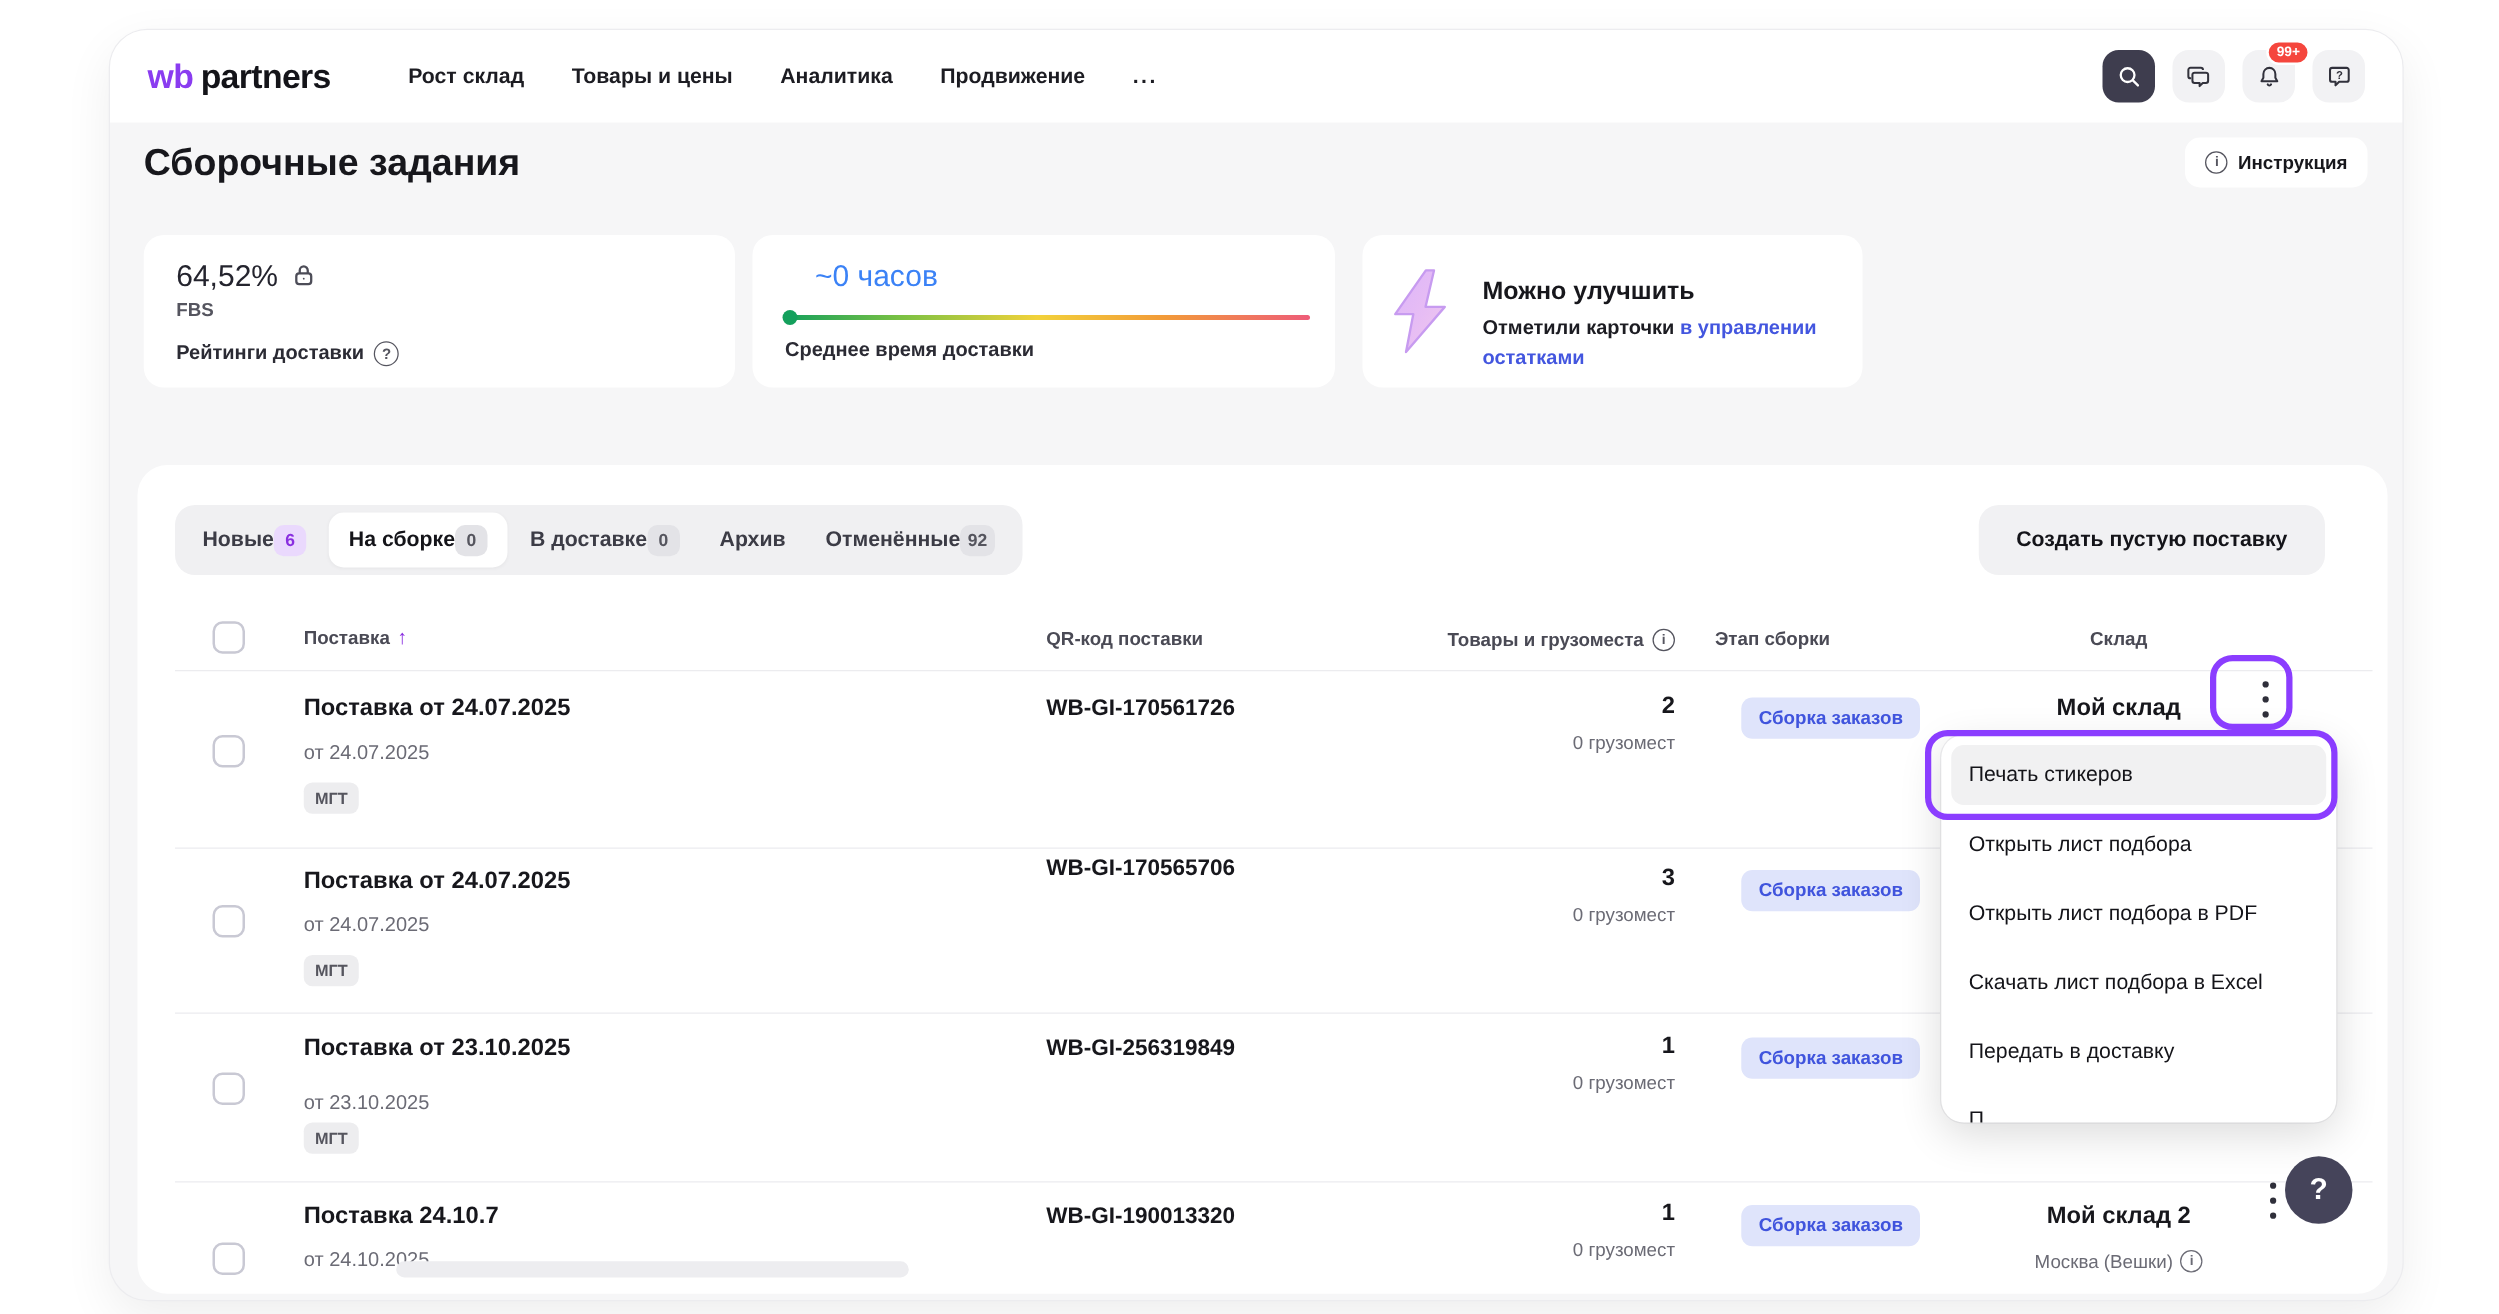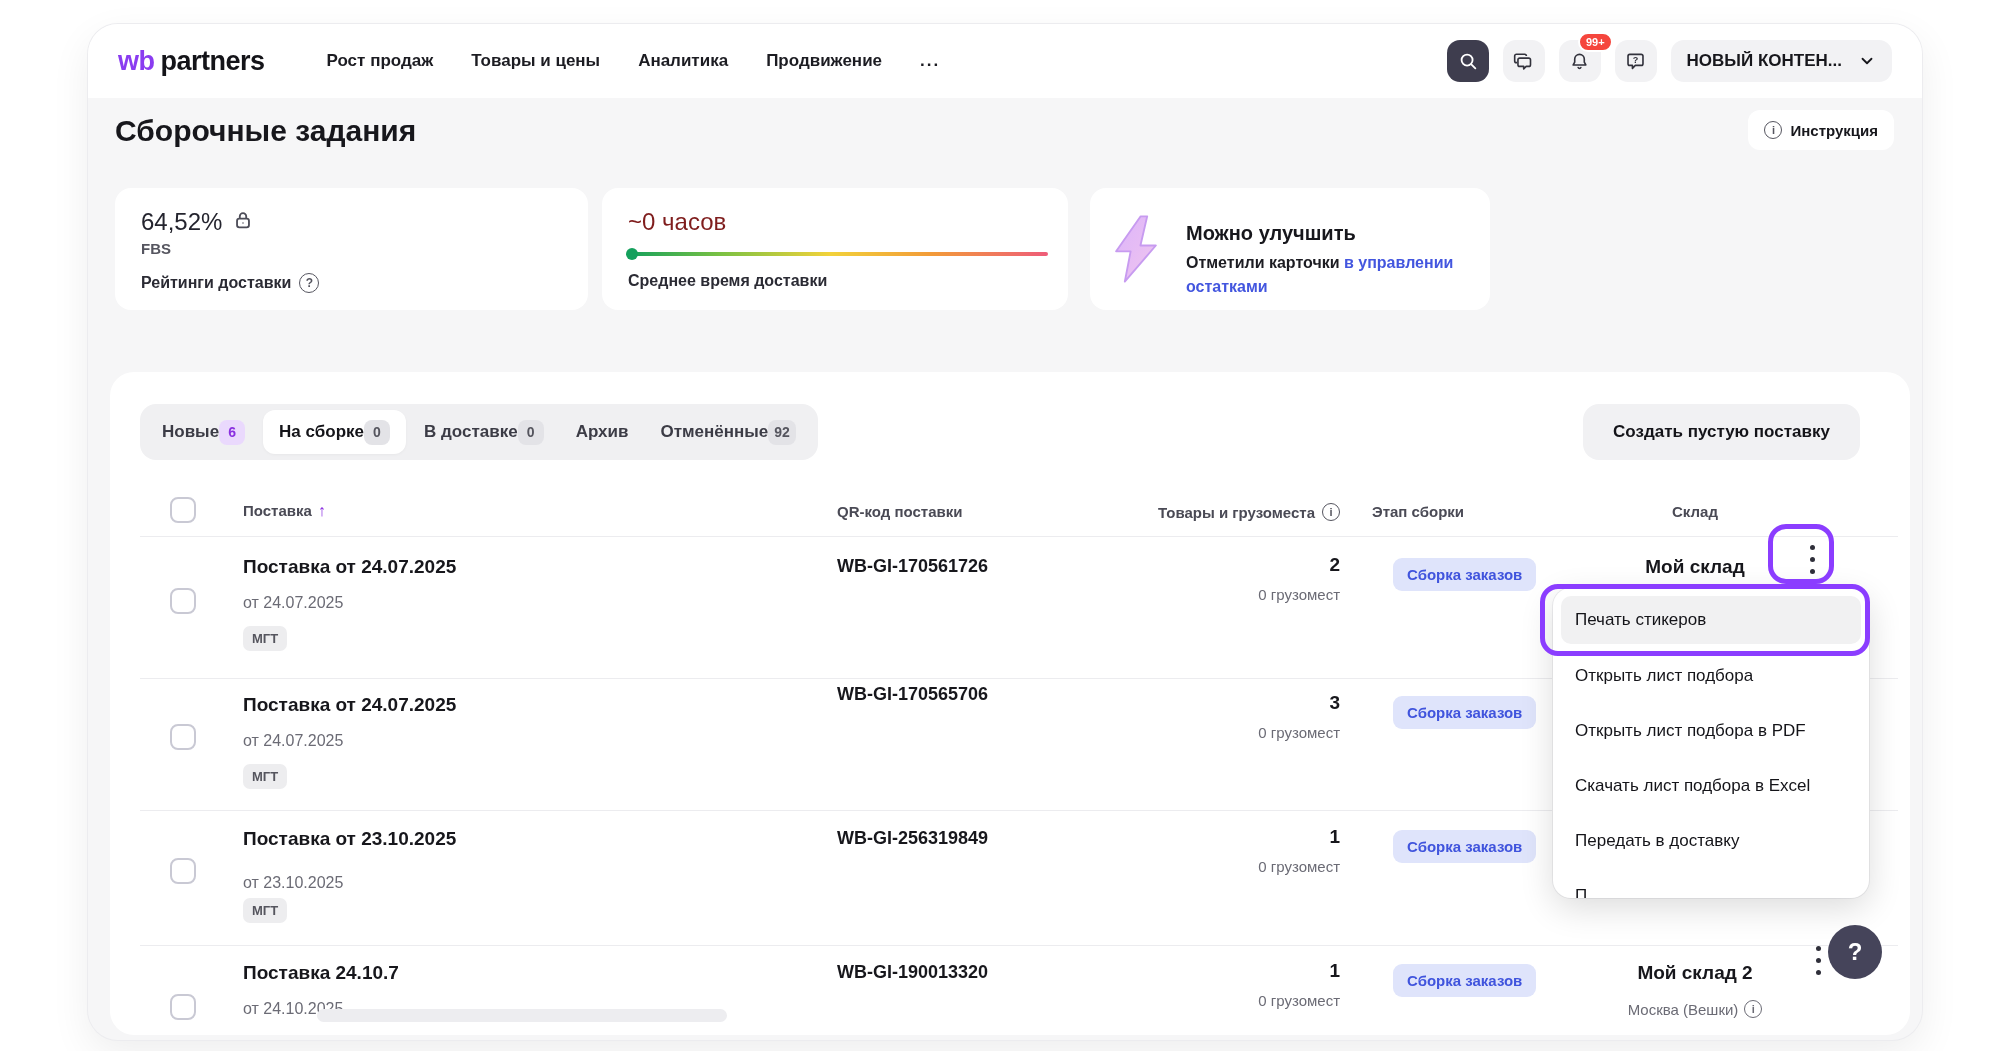--- a/index.html
+++ b/index.html
@@ -37,21 +37,21 @@
   .ring-icon{display:inline-flex;width:20px;height:20px;border:1.7px solid #55555f;border-radius:50%;
     align-items:center;justify-content:center;font-size:12px;font-weight:700;color:#55555f;flex:0 0 auto;}
   .ring-icon.sm{width:18px;height:18px;font-size:11px;}
 
   
   .stat-card{position:absolute;top:164px;height:122px;background:#fff;border-radius:16px;padding:20px 26px;}
   .stat-1{left:27px;width:473px;}
   .stat-2{left:514px;width:466px;}
   .stat-3{left:1002px;width:400px;display:flex;align-items:center;gap:22px;padding:16px 18px;}
   .stat-value{font-size:24px;font-weight:400;color:#24242e;display:flex;align-items:flex-start;gap:10px;}
-  .stat-value.green{color:#7f1d1d;}
+  .stat-value.green{color:#3b82f6;margin-left:24px;}
   .stat-scheme{font-size:15px;font-weight:600;color:#55555f;margin-top:4px;}
   .stat-label{font-size:16px;font-weight:600;color:#2b2b34;margin-top:16px;display:flex;align-items:center;gap:8px;}
   .grad-bar{position:relative;margin-top:16px;height:4px;border-radius:2px;width:420px;
     background:linear-gradient(90deg,#14a05c 0%,#7ac143 22%,#f2d23a 48%,#f29b38 72%,#ee5c79 100%);}
   .grad-dot{position:absolute;left:-2px;top:-4px;width:12px;height:12px;border-radius:50%;background:#14a05c;}
   .improve-title{font-size:20px;font-weight:800;margin-top:22px;}
   .improve-text{font-size:16px;font-weight:600;margin-top:6px;line-height:1.45;width:300px;color:#1c1c22;}
   .improve-link{color:#4356df;cursor:pointer;}
 
   
@@ -116,21 +116,21 @@
 <body>
 
 <div class="app-card">
 
   <header class="top-bar">
     <div class="logo">
       <span class="wb">wb</span>
       <span class="pt">partners</span>
     </div>
     <nav class="nav">
-      <div class="nav-item">Рост продаж</div>
+      <div class="nav-item">Рост склад</div>
       <div class="nav-item">Товары и цены</div>
       <div class="nav-item">Аналитика</div>
       <div class="nav-item">Продвижение</div>
       <div class="nav-item more">...</div>
     </nav>
     <div class="top-actions">
       <div class="icon-btn dark">
         <span>
           <svg width="22" height="22" viewBox="0 0 24 24" fill="none" stroke="#fff" stroke-width="2" stroke-linecap="round">
             <circle cx="11" cy="11" r="6"></circle>
@@ -156,28 +156,20 @@
         <span class="badge-99">99+</span>
       </div>
       <div class="icon-btn">
         <span>
           <svg width="23" height="23" viewBox="0 0 24 24" fill="none" stroke="#32323c" stroke-width="1.7" stroke-linejoin="round">
             <path d="M6 4.5h12a1.8 1.8 0 0 1 1.8 1.8v8a1.8 1.8 0 0 1-1.8 1.8h-6.2l-3 3v-3H6A1.8 1.8 0 0 1 4.2 14.3v-8A1.8 1.8 0 0 1 6 4.5z"></path>
             <text x="12" y="13.6" text-anchor="middle" font-size="9.5" font-weight="700" stroke="none" fill="#32323c" font-family="Liberation Sans,sans-serif">?</text>
           </svg>
         </span>
       </div>
-      <div class="account-pill">
-        <span>НОВЫЙ КОНТЕН...</span>
-        <span>
-          <svg width="18" height="18" viewBox="0 0 24 24" fill="none" stroke="#17171c" stroke-width="2.4" stroke-linecap="round" stroke-linejoin="round">
-            <polyline points="6 9 12 15 18 9"></polyline>
-          </svg>
-        </span>
-      </div>
     </div>
   </header>
 
   <h1 class="page-title">Сборочные задания</h1>
   <button class="instruction-btn">
     <span class="ring-icon sm">i</span>
     <span>Инструкция</span>
   </button>
 
   <div class="stat-card stat-1">

